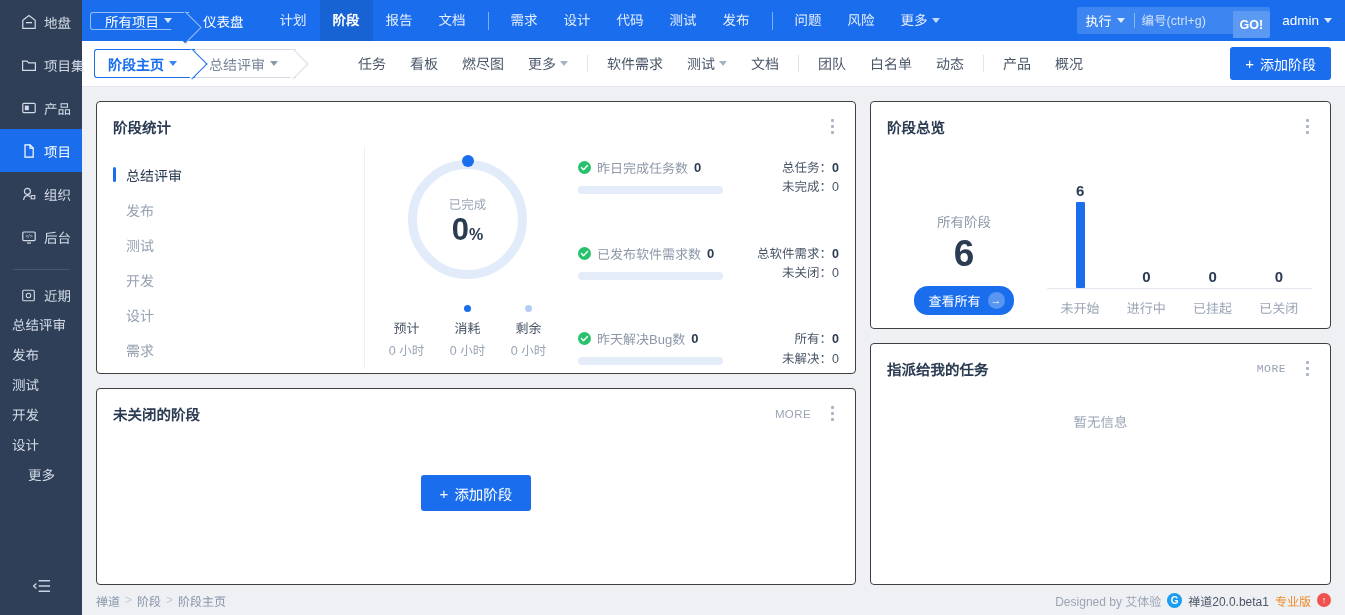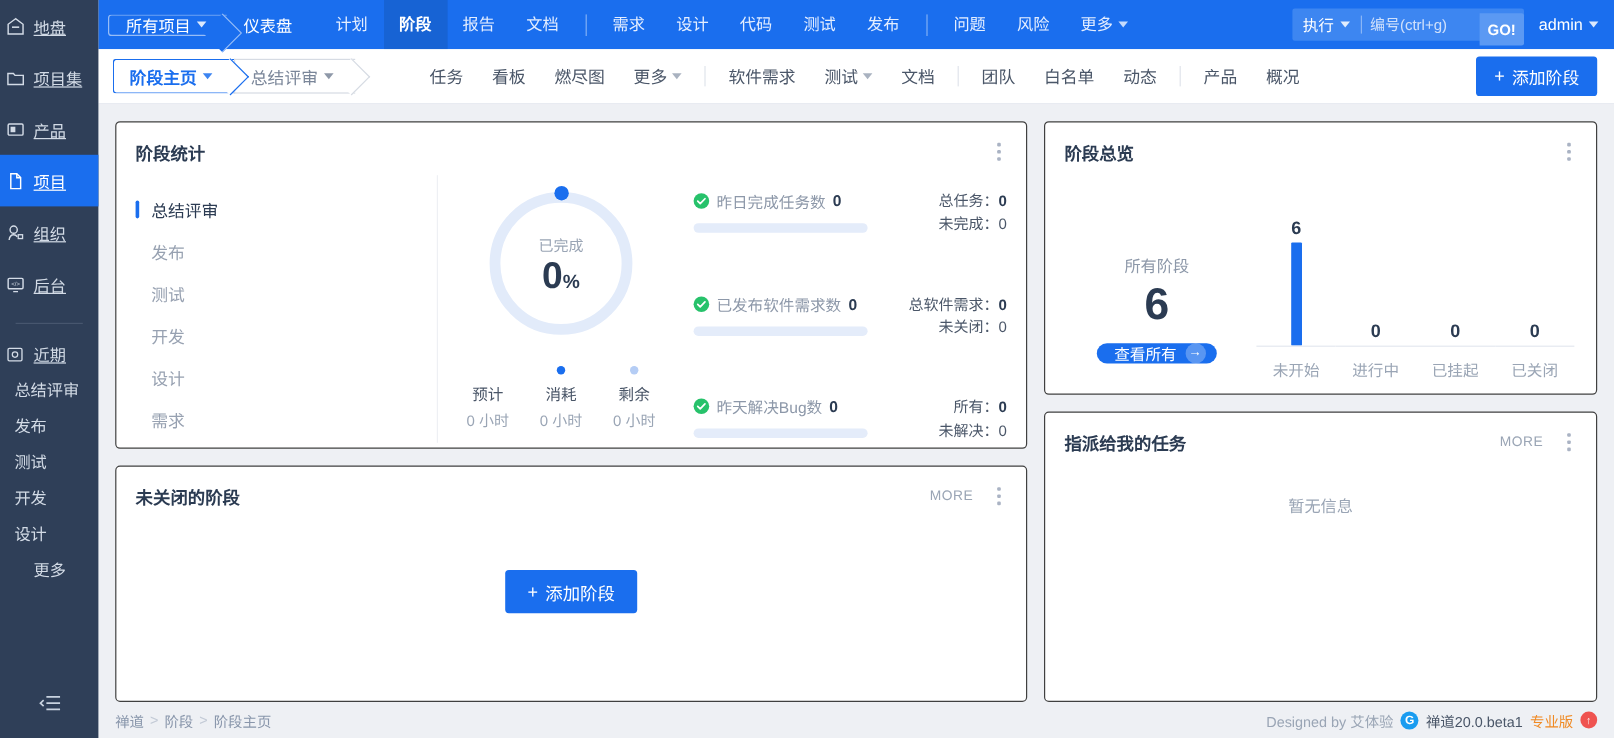--- a/index.html
+++ b/index.html
@@ -12,22 +12,22 @@
   }
   .app { display: flex; width: 1345px; height: 615px; }
 
   
   .sidebar {
     width: 82px; height: 615px; background: #2f3f58; color: #c9d3e0;
     display: flex; flex-direction: column; flex: 0 0 82px; position: relative;
   }
   .side-item {
     display: flex; align-items: center; gap: 7px;
-    height: 43px; padding-left: 4px; font-size: 13.5px; color: #d3dbe6;
-    cursor: pointer; white-space: nowrap; text-decoration: underline;
+    height: 43px; padding-left: 20px; font-size: 13.5px; color: #d3dbe6;
+    cursor: pointer; white-space: nowrap;
   }
   .side-item .si-ic { width: 17px; height: 17px; flex: 0 0 17px; display: inline-flex; align-items: center; justify-content: center; }
   .side-item.active { background: #1a6eee; color: #fff; }
   .side-divider { height: 1px; background: #47566e; margin: 11px 13px 9px 13px; }
   .side-sub {
     height: 30px; line-height: 30px; padding-left: 12px;
     font-size: 13.5px; color: #d3dbe6; cursor: pointer;
   }
   .side-sub.more { padding-left: 28px; }
   .side-collapse {
@@ -176,34 +176,34 @@
   .uc-body { display: flex; align-items: center; justify-content: center; height: 138px; }
 
   
   .ov-card { height: 228px; }
   .ov-body { display: flex; height: 180px; padding: 12px 18px 0 18px; }
   .ov-left { width: 150px; flex: 0 0 150px; display: flex; flex-direction: column; align-items: center; padding-top: 14px; }
   .ov-lab { font-size: 13.5px; color: #8d98a9; margin-top: 48px; }
   .ov-num { font-size: 37px; font-weight: bold; color: #2b3b52; line-height: 1.15; margin-top: 2px; }
   .ov-btn {
     margin-top: 10px; background: #1a6eee; color: #fff; border: none; border-radius: 14px;
-    height: 17px; padding: 0 9px 0 14px; font-size: 13px; cursor: pointer;
+    height: 29px; padding: 0 9px 0 14px; font-size: 13px; cursor: pointer;
     display: inline-flex; align-items: center; gap: 7px; font-family: inherit;
   }
   .ov-arrow { width: 17px; height: 17px; border-radius: 50%; background: rgba(255,255,255,.28); display: inline-flex; align-items: center; justify-content: center; font-size: 11px; }
   .ov-chart { flex: 1 1 auto; display: flex; align-items: flex-end; padding-left: 8px; }
   .bar-col { flex: 1 1 0; display: flex; flex-direction: column; align-items: center; }
   .bar-plot { height: 118px; display: flex; flex-direction: column; justify-content: flex-end; align-items: center; }
   .bar-val { font-size: 15px; font-weight: bold; color: #2b3b52; margin-bottom: 3px; }
   .bar-rect { width: 9px; background: #1a6eee; border-radius: 1px; }
   .bar-axis { height: 1px; background: #e4e8ef; width: 100%; }
   .bar-name { font-size: 13px; color: #9aa5b5; margin-top: 9px; }
 
   
-  .at-card { flex: 1 1 auto; }
+  .at-card { flex: 1 1 auto; font-family: Liberation Mono, monospace; }
   .at-body { display: flex; align-items: center; justify-content: center; height: 84px; font-size: 13.5px; color: #9aa5b5; }
 
   
   .footer {
     height: 30px; flex: 0 0 30px; display: flex; align-items: center;
     padding: 0 14px 0 14px; font-size: 12px; color: #9aa5b5;
   }
   .fcrumb { display: flex; align-items: center; gap: 5px; }
   .fcrumb span.sep { color: #c3cad6; }
   .fcrumb span.lnk { color: #8996ab; cursor: pointer; }

